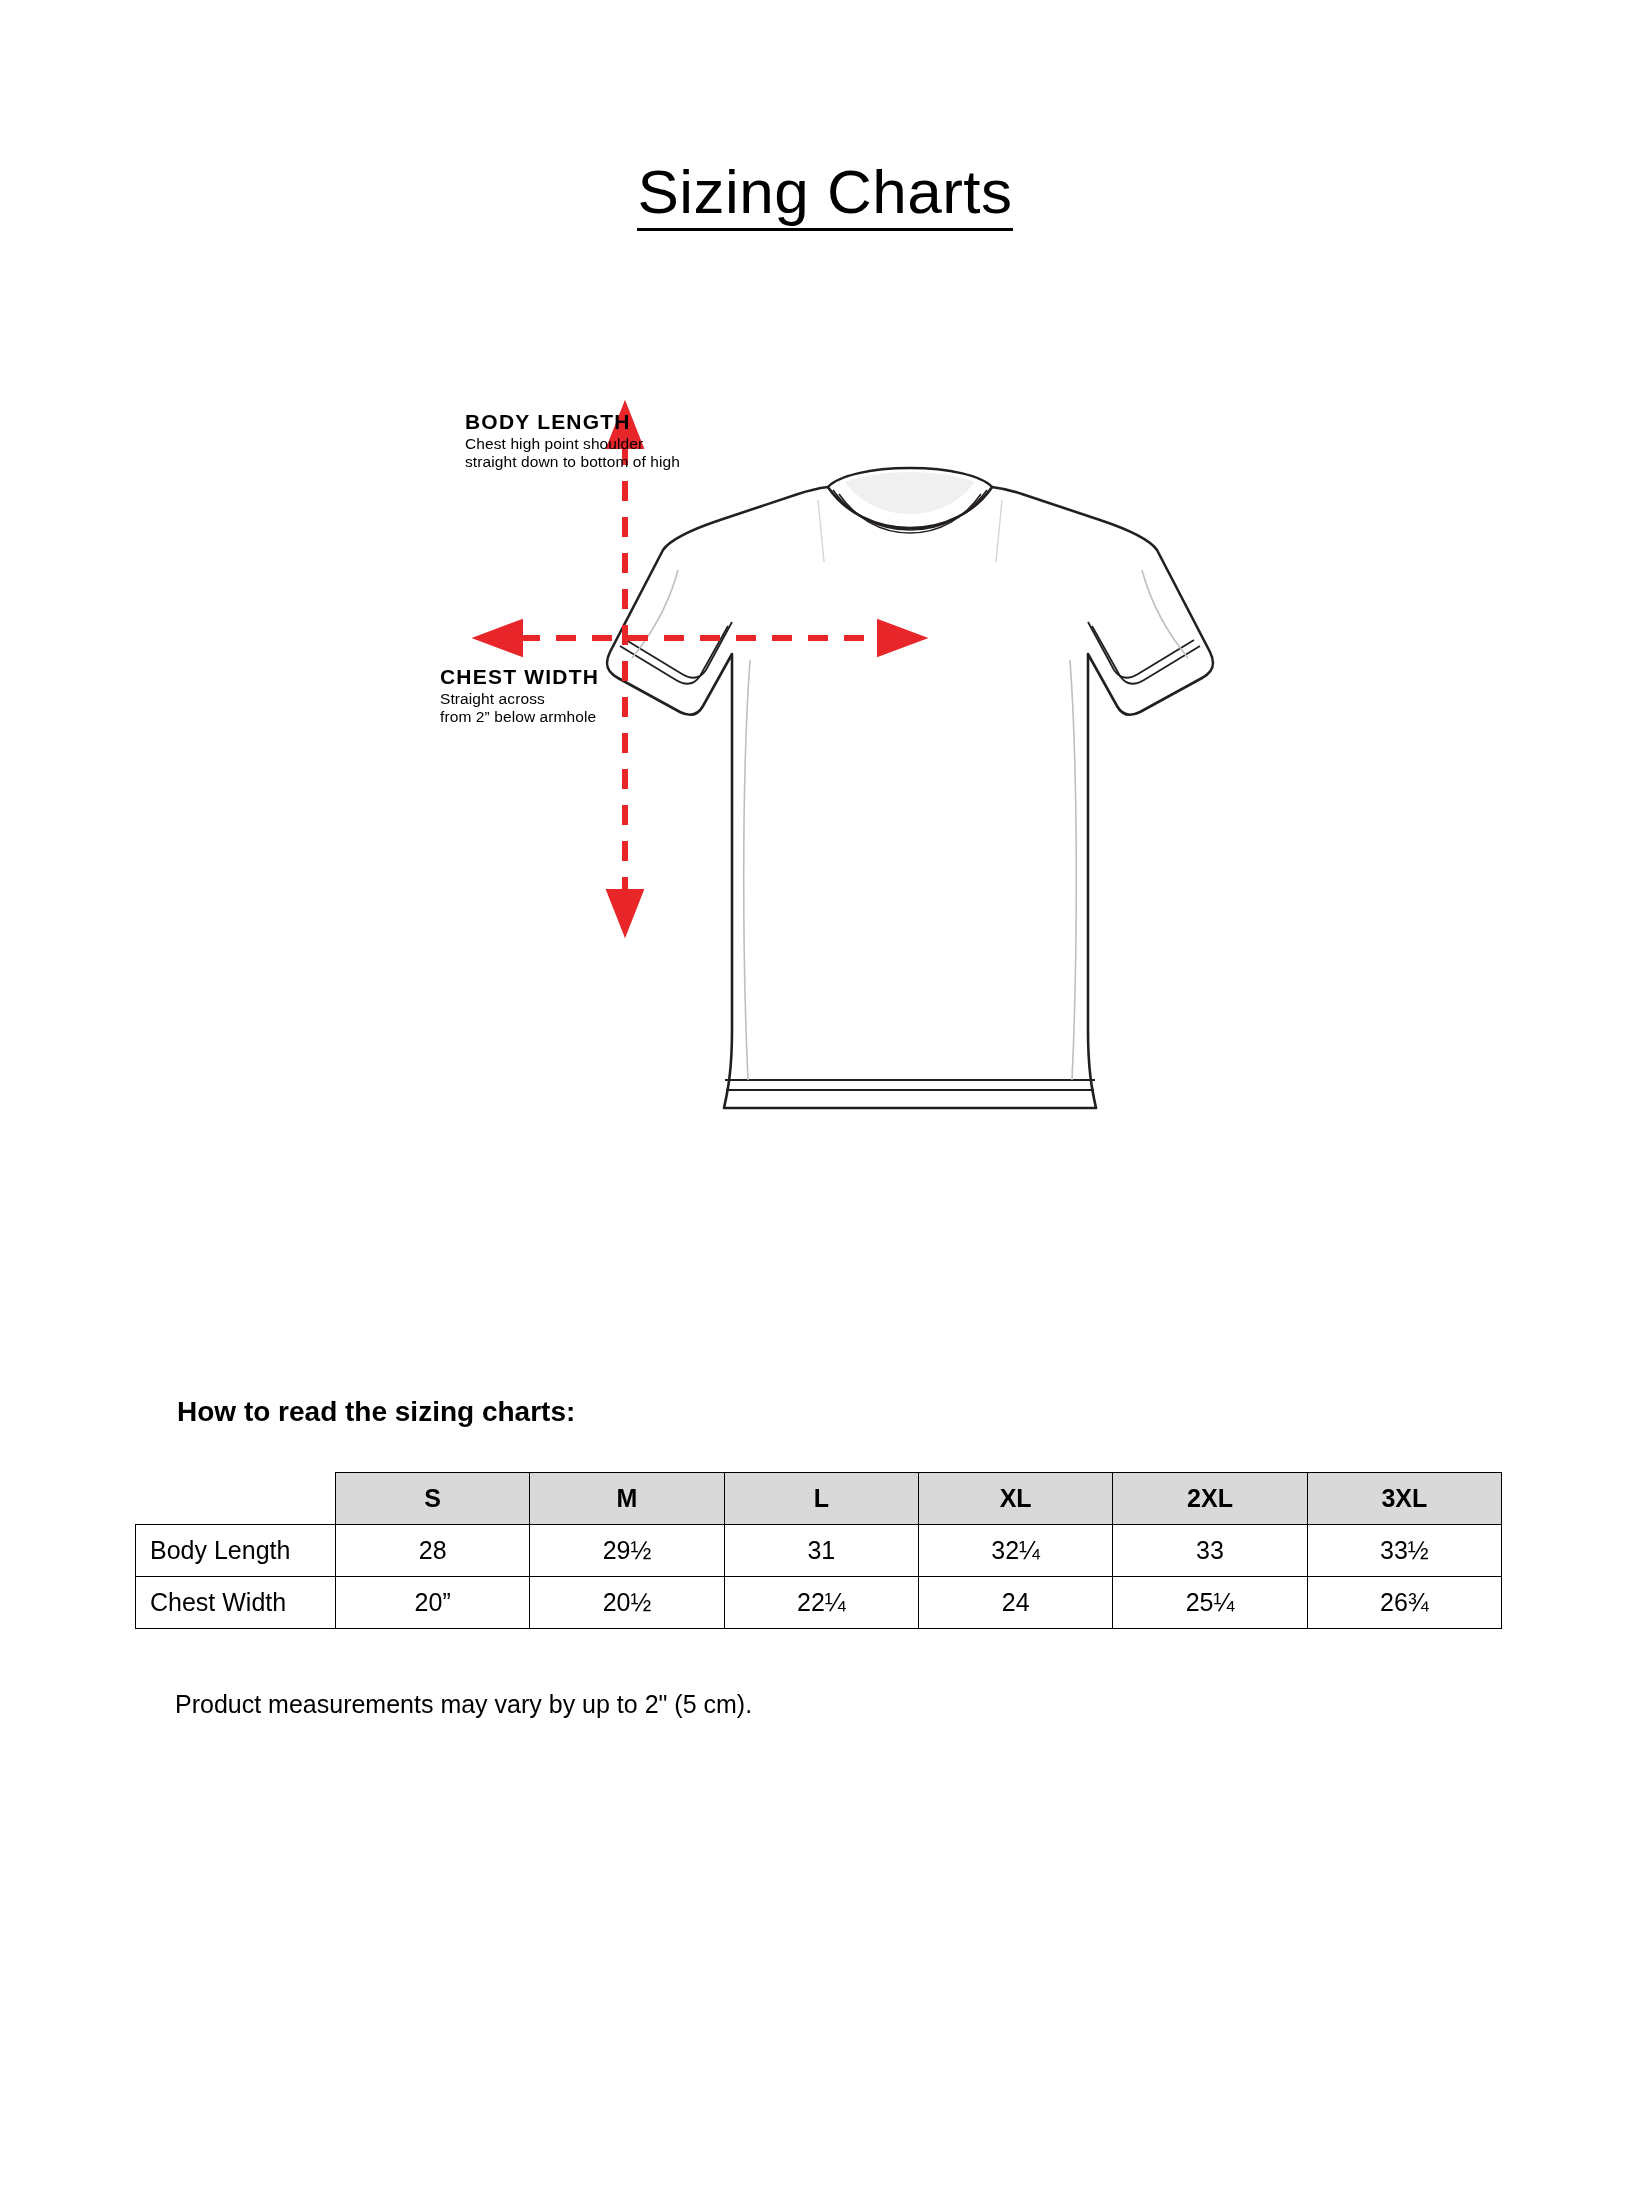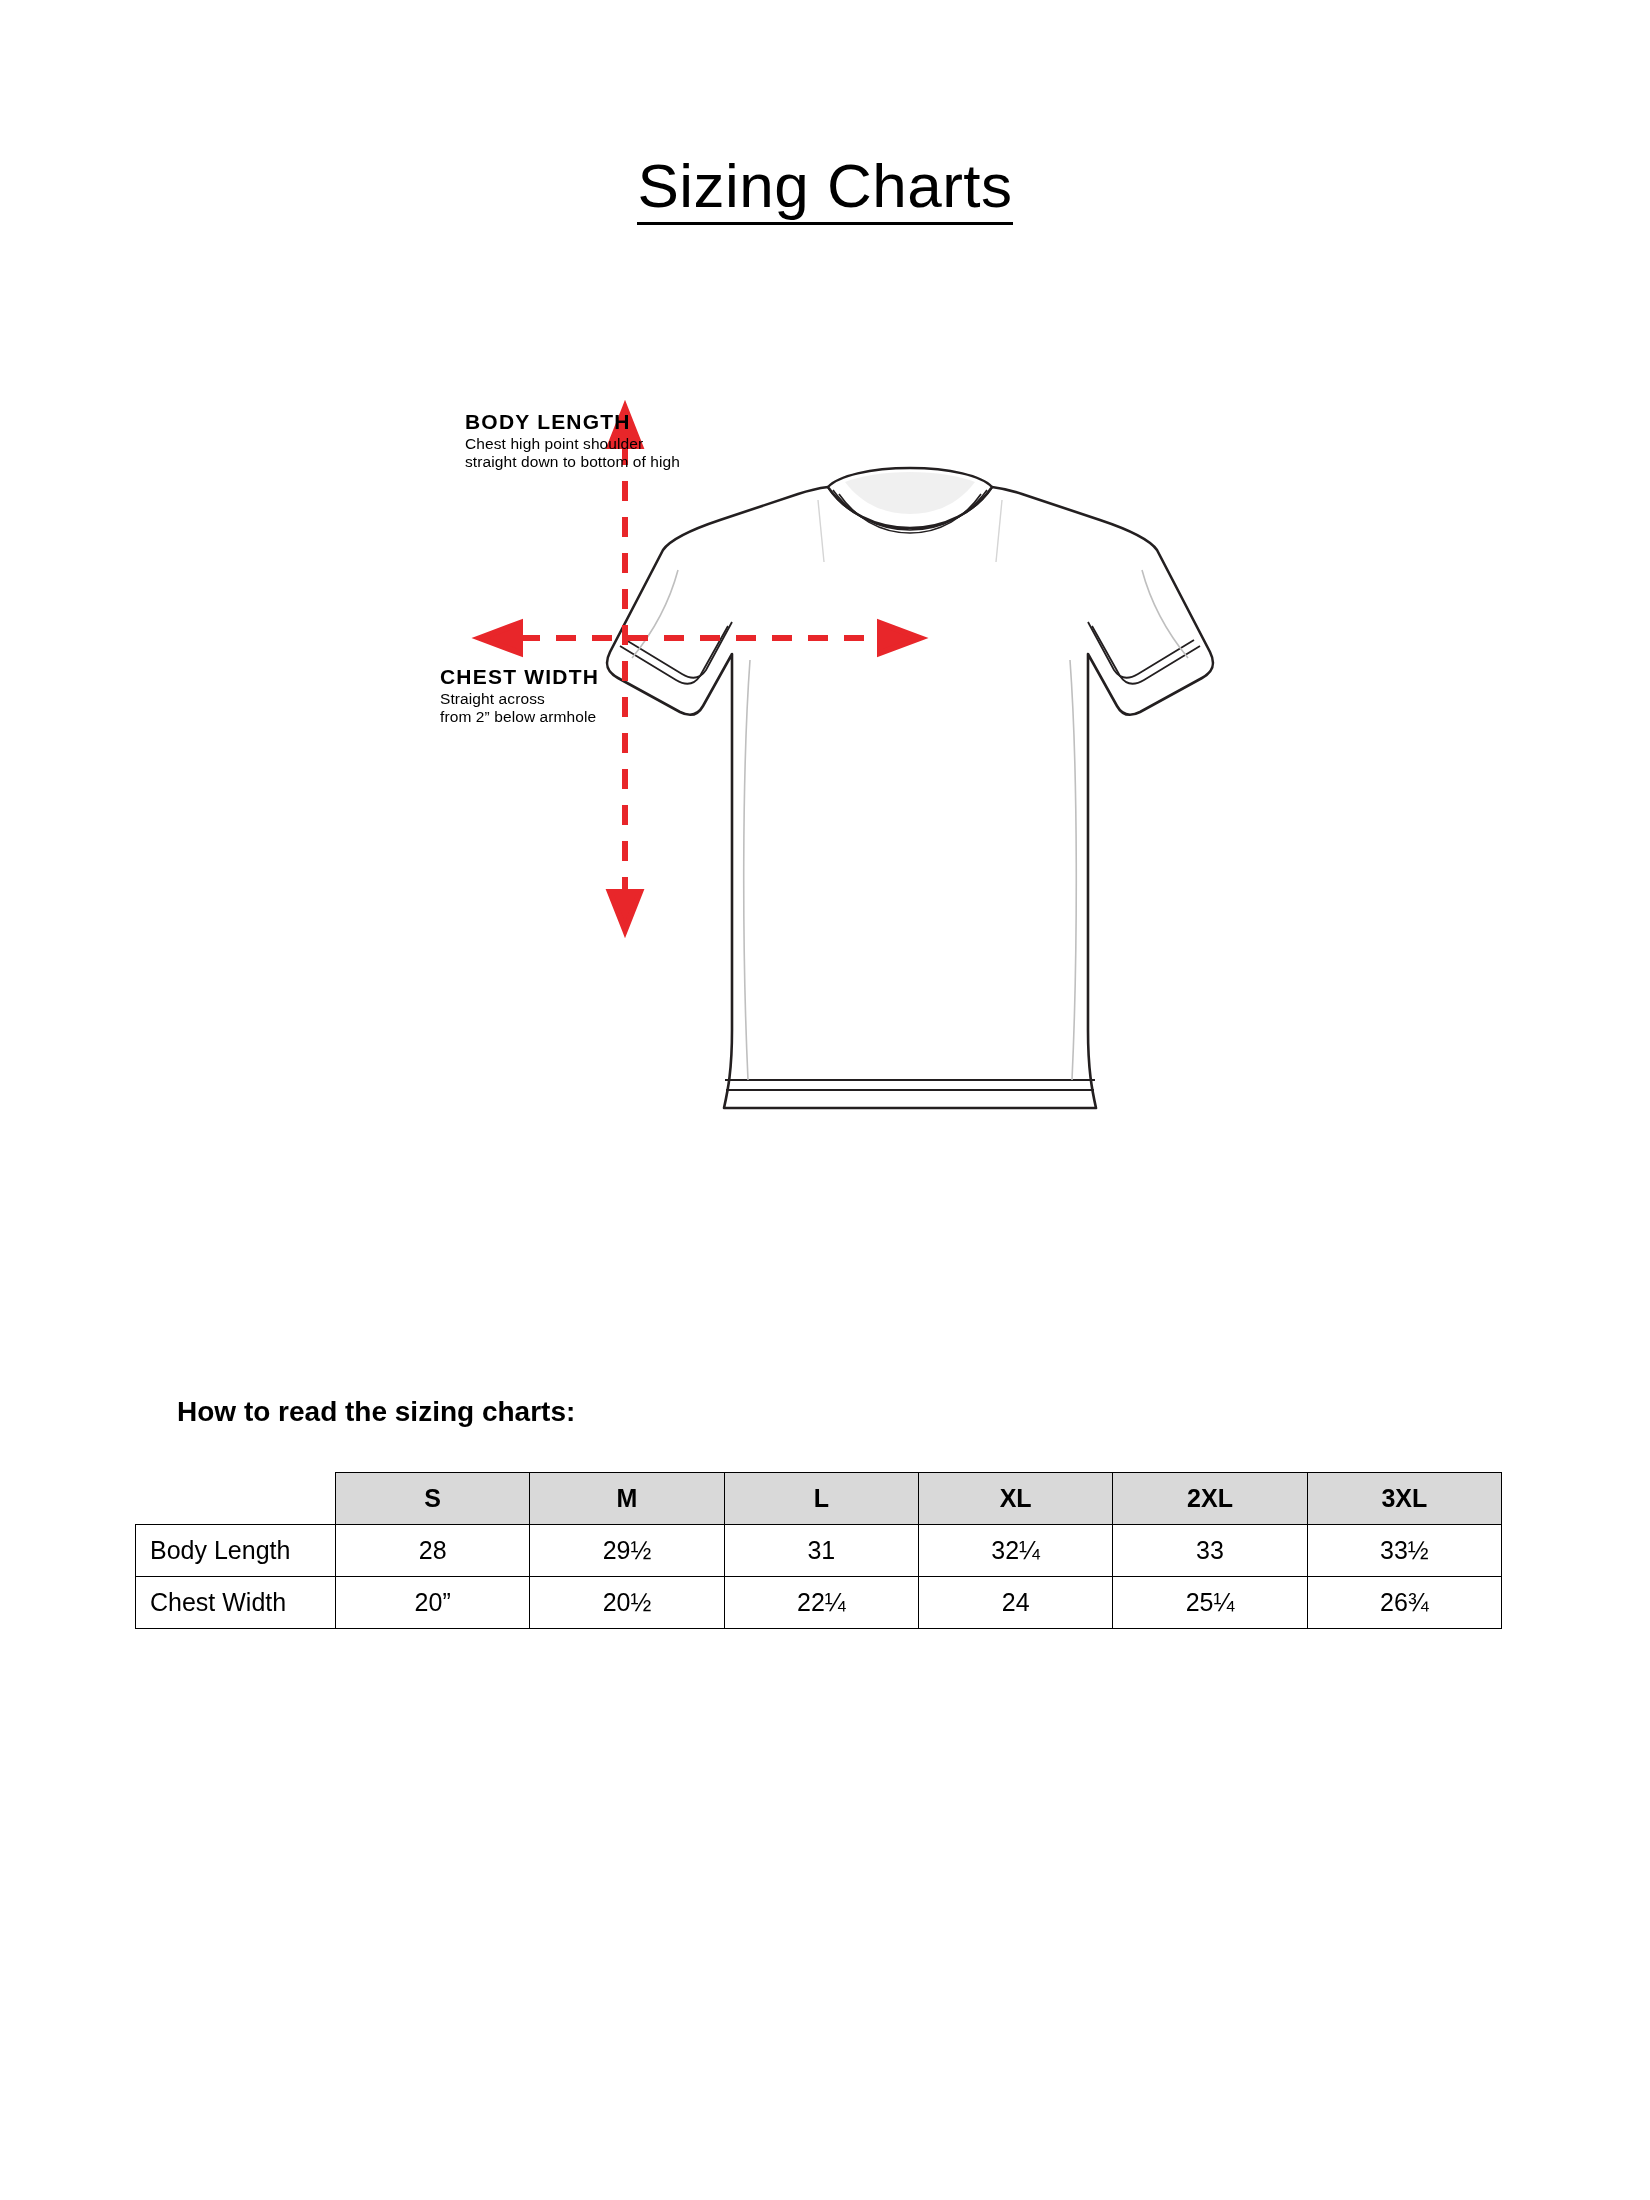--- a/index.html
+++ b/index.html
@@ -16,21 +16,21 @@
     overflow: hidden;
   }
   .page {
     width: 1650px;
     height: 2200px;
     position: relative;
   }
   
   .title {
     position: absolute;
-    top: 150px;
+    top: 156px;
     left: 0;
     width: 1650px;
     text-align: center;
     font-size: 62px;
     font-weight: 400;
     letter-spacing: 0.5px;
   }
   .title span {
     border-bottom: 3px solid #000;
     padding-bottom: 2px;
@@ -264,14 +264,15 @@
           <td>20½</td>
           <td>22¼</td>
           <td>24</td>
           <td>25¼</td>
           <td>26¾</td>
         </tr>
       </tbody>
     </table>
   </div>
 
+  <div class="footnote">Product measurements may vary by up to 2" (5 cm).</div>
 
 </div>
 
 </body></html>

